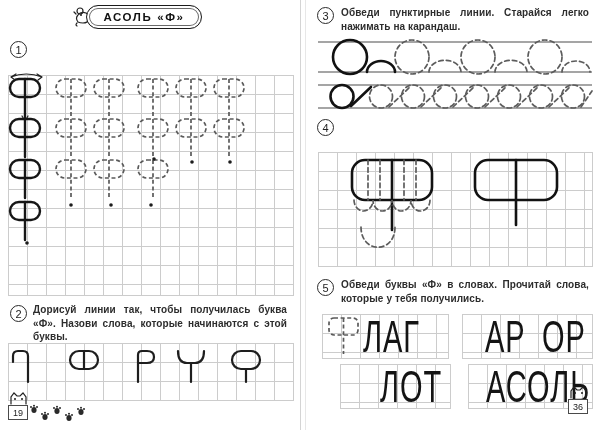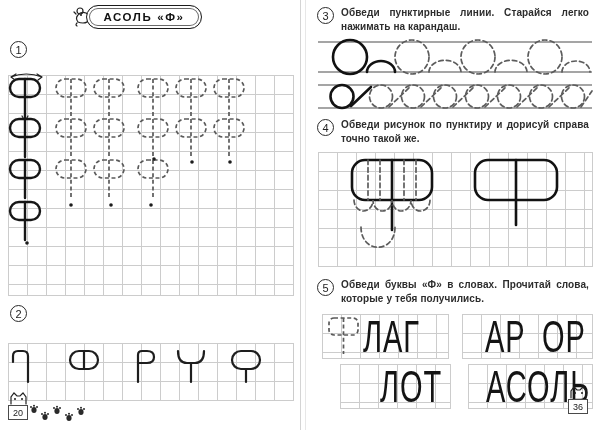--- a/index.html
+++ b/index.html
@@ -97,38 +97,39 @@
 
     <use href="#fF" class="ls" x="2" y="127"></use>
     <circle class="dot" cx="63" cy="130" r="1.8"></circle>
       <circle class="dot" cx="103" cy="130" r="1.8"></circle>
     <circle class="dot" cx="143" cy="130" r="1.8"></circle>
 
     <circle class="dot" cx="19" cy="168" r="1.8"></circle>
   </svg>
 
   <div class="tnum" style="left:10px;top:305px">2</div>
+  <div class="ttext" style="left:33px;top:303px;width:254px">Дорисуй линии так, чтобы получилась буква «Ф». Назови слова, которые начинаются с этой буквы.</div>
 
   <div class="grid" style="left:8px;top:343px;width:285px;height:57px"></div>
   <svg style="left:8px;top:343px" width="285" height="58" viewBox="0 0 285 58">
     <path class="sh" d="M20,39 V13 Q20,8 15,8 H10 Q5,8 5,13 V19"></path>
     <rect class="sh" x="62" y="8" width="28" height="18" rx="9"></rect>
       <line class="sh" x1="76" y1="8" x2="76" y2="26"></line>
     <path class="sh" d="M130,39 V12 Q130,8 134,8 H139 Q146,8 146,14 Q146,20 139,20 H131"></path>
     <path class="sh" d="M170,8 Q170,20 179,20 H183 M196,8 Q196,20 187,20 H183 M183,20 V39"></path>
     <rect class="sh" x="224" y="8" width="28" height="18" rx="9"></rect>
       <line class="sh" x1="238" y1="26" x2="238" y2="39"></line>
   </svg>
 
   <svg style="left:8px;top:391px" width="20" height="14" viewBox="0 0 20 14">
     <path class="thin" d="M3,13 V6 L6,2 L9,5 H12 L15,2 L18,6 V13" fill="#fff"></path>
     <circle class="dot" cx="7" cy="8" r="1"></circle>
       <circle class="dot" cx="14" cy="8" r="1"></circle>
   </svg>
-  <div class="pagenum" style="left:8px;top:405px">20</div>
+  <div class="pagenum" style="left:8px;top:405px">19</div>
   <svg style="left:30px;top:402px" width="64" height="26" viewBox="0 0 64 26">
     <g fill="#2a2a2a">
       <g transform="translate(4,8)">
           <ellipse rx="2.6" ry="3"></ellipse>
           <circle cx="-3" cy="-3" r="1"></circle>
           <circle cx="0" cy="-4.3" r="1"></circle>
           <circle cx="3" cy="-3" r="1"></circle>
         </g>
       <g transform="translate(15,15)">
           <ellipse rx="2.6" ry="3"></ellipse>
@@ -186,21 +187,20 @@
       <path class="dsh" d="M175,72 L197,51"></path>
     <circle class="dsh" cx="199" cy="61.5" r="11.5"></circle>
       <path class="dsh" d="M207,72 L229,51"></path>
     <circle class="dsh" cx="231" cy="61.5" r="11.5"></circle>
       <path class="dsh" d="M239,72 L261,51"></path>
     <circle class="dsh" cx="263" cy="61.5" r="11.5"></circle>
       <path class="dsh" d="M271,72 L282,56"></path>
   </svg>
 
   <div class="tnum" style="left:317px;top:119px">4</div>
-  <div class="ttext" style="left:341px;top:118px;width:248px">Обведи рисунок по пунктиру и дорисуй справа точно такой же.</div>
 
   <div class="grid" style="left:318px;top:152px;width:274px;height:114px"></div>
   <svg style="left:310px;top:150px" width="290" height="120" viewBox="0 0 290 120">
     <rect class="sol" x="42" y="10" width="80" height="40" rx="13"></rect>
     <line class="sol" x1="82" y1="10" x2="82" y2="80"></line>
     <line class="dsh" x1="58" y1="10" x2="58" y2="50"></line>
       <line class="dsh" x1="70" y1="10" x2="70" y2="50"></line>
     <line class="dsh" x1="94" y1="10" x2="94" y2="50"></line>
       <line class="dsh" x1="106" y1="10" x2="106" y2="50"></line>
     <path class="dsh" d="M44,50 A9.5,11 0 0 0 63,50 A9.5,11 0 0 0 82,50 A9.5,11 0 0 0 101,50 A9.5,11 0 0 0 120,50"></path>

